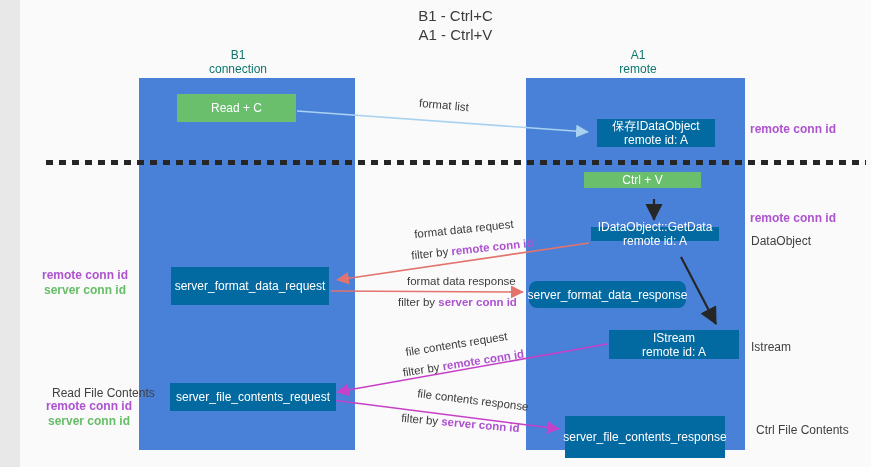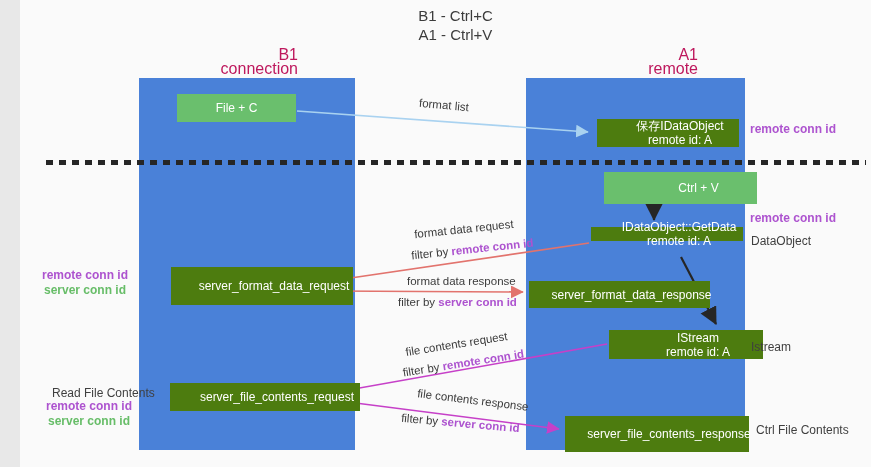--- a/index.html
+++ b/index.html
@@ -6,43 +6,43 @@
   body{background:#e8e8e8;font-family:"Liberation Sans",sans-serif;}
   #canvas{position:relative;width:871px;height:467px;background:#fafafa;overflow:hidden;margin-left:20px;}
 
   .abs{position:absolute;}
   .txt{color:#3f3f3f;font-size:12px;line-height:15px;white-space:nowrap;}
 
   
   #title{left:0;top:6px;width:871px;text-align:center;font-size:15px;line-height:19px;color:#3c3c3c;}
 
   
-  .col-head{width:120px;text-align:right;font-size:16px;line-height:14px;color:#be185d;}
+  .col-head{width:120px;text-align:center;font-size:12px;line-height:14px;color:#0f766e;}
   #head-left{left:158px;top:48px;}
   #head-right{left:558px;top:48px;}
 
   
   .lifeline{background:#4a81d8;}
   #lifeline-left{left:119px;top:78px;width:216px;height:372px;}
   #lifeline-right{left:506px;top:78px;width:219px;height:372px;}
 
   
   .node{display:flex;align-items:center;justify-content:center;text-align:center;
         color:#ffffff;font-size:12px;line-height:14px;white-space:nowrap;}
   .green{background:#6abf6d;}
-  .orange{background:#4d7c0f;padding-left:24px;}
+  .orange{background:#0369a1;}
   #ctrl-c{left:157px;top:94px;width:119px;height:28px;}
   #save-idataobject{left:577px;top:119px;width:118px;height:28px;flex-direction:column;}
-  #ctrl-v{left:584px;top:172px;width:117px;height:32px;padding-left:36px;}
+  #ctrl-v{left:564px;top:172px;width:117px;height:16px;}
   #getdata{left:571px;top:227px;width:128px;height:14px;flex-direction:column;}
   #format-request{left:151px;top:267px;width:158px;height:38px;}
-  #format-response{left:509px;top:281px;width:157px;height:27px;}
+  #format-response{left:509px;top:281px;width:157px;height:27px;border-radius:8px;}
   #istream-box{left:589px;top:330px;width:130px;height:29px;flex-direction:column;}
   #file-request{left:150px;top:383px;width:166px;height:28px;}
-  #file-response{left:545px;top:416px;width:160px;height:36px;}
+  #file-response{left:545px;top:416px;width:160px;height:42px;}
 
   
   #dashed-line{left:26px;top:160px;width:820px;height:5px;
     background:repeating-linear-gradient(to right,#262626 0 7px,transparent 7px 13px);}
 
   
   .purple{color:#ad53cf;font-weight:bold;}
   .greenlbl{color:#67bd68;font-weight:bold;}
   #rci-top-right{left:730px;top:122px;}
   #rci-mid-right{left:730px;top:211px;}
@@ -109,21 +109,21 @@
     <line x1="277" y1="111" x2="568" y2="132" stroke="#a9d2f0" stroke-width="1.6" marker-end="url(#mk-blue)"></line>
     <line x1="634" y1="199" x2="634" y2="220" stroke="#262626" stroke-width="2.2" marker-end="url(#mk-black)"></line>
     <line x1="661" y1="257" x2="696" y2="324" stroke="#262626" stroke-width="2.2" marker-end="url(#mk-black)"></line>
     <line x1="569" y1="243" x2="317" y2="280" stroke="#e2736d" stroke-width="1.6" marker-end="url(#mk-red)"></line>
     <line x1="311" y1="291" x2="503" y2="292" stroke="#e2736d" stroke-width="1.6" marker-end="url(#mk-red)"></line>
     <line x1="587" y1="344" x2="317" y2="392" stroke="#c640c8" stroke-width="1.6" marker-end="url(#mk-mag)"></line>
     <line x1="312" y1="400" x2="539" y2="429" stroke="#c640c8" stroke-width="1.6" marker-end="url(#mk-mag)"></line>
   </svg>
 
   <div id="ctrl-c" class="abs node green">
-    <span>File + C</span>
+    <span>Read + C</span>
   </div>
   <div id="save-idataobject" class="abs node orange">
     <span>保存IDataObject</span>
     <span>remote id: A</span>
   </div>
   <div id="ctrl-v" class="abs node green">
     <span>Ctrl + V</span>
   </div>
   <div id="getdata" class="abs node orange">
     <span>IDataObject::GetData</span>

